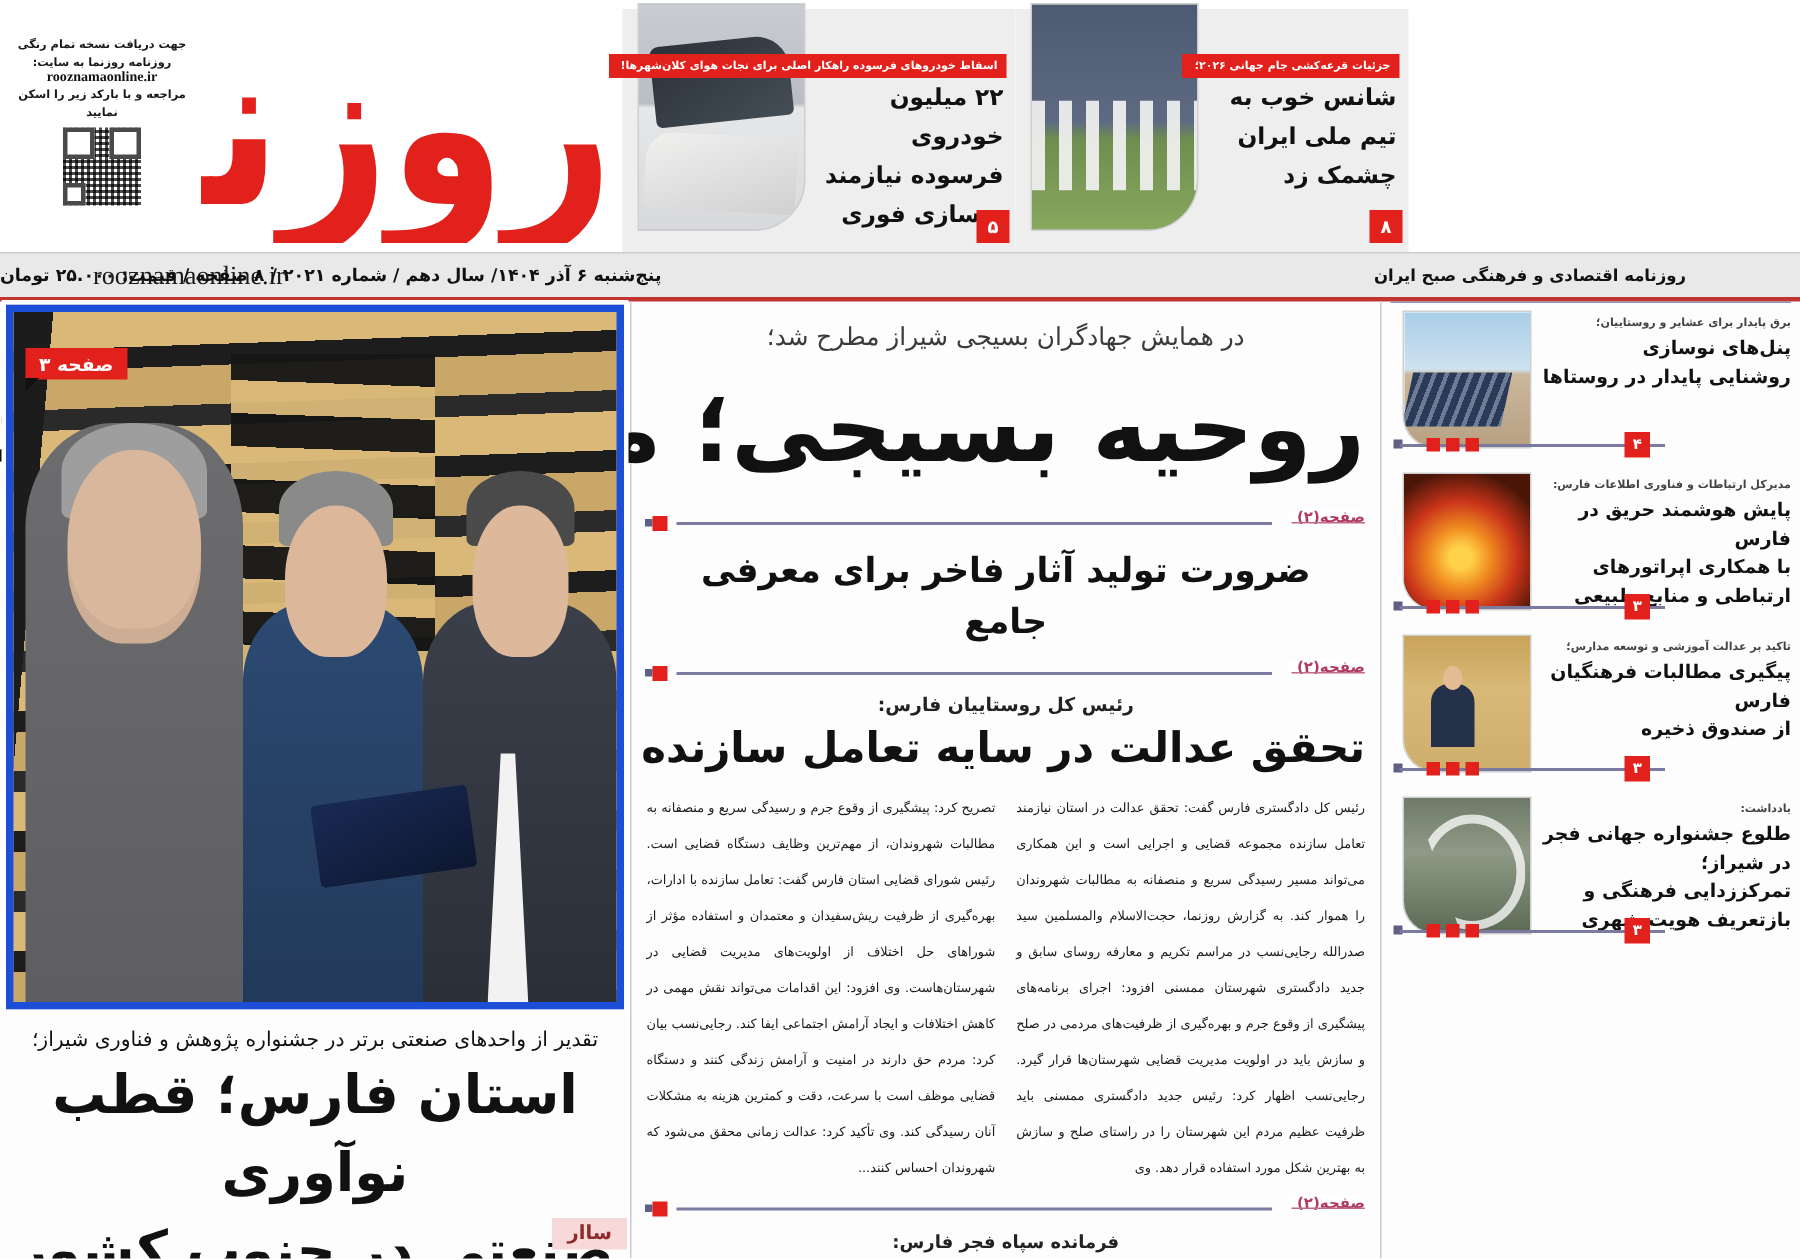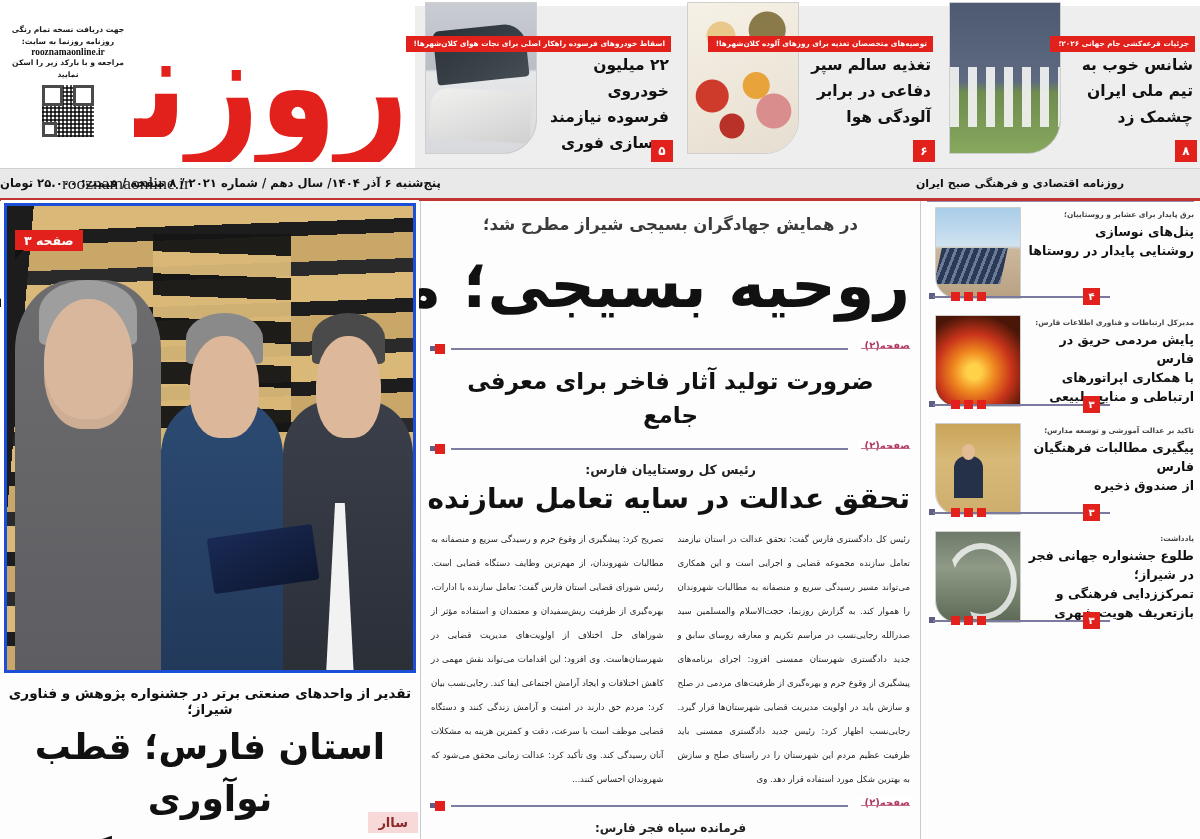--- a/index.html
+++ b/index.html
@@ -319,21 +319,21 @@
 
   
   .col-center{
     width: 500px; flex:none;
     position:relative;
     padding: 0 10px;
     border-left: 1px solid #c9c9d6;
   }
   .lead-kicker{
     text-align:center; direction:rtl;
-    font-size:16.5px; font-weight:bold; color:#3b3b3b;
+    font-size:16.5px; font-weight:normal; color:#3b3b3b;
     margin-top: 14px;
   }
   .lead-headline{
     text-align:center; direction:rtl;
     font-size: 62px; font-weight:bold; color:#111;
     line-height: 96px;
     letter-spacing:-1px;
     margin-top: 4px;
     white-space:nowrap;
   }
@@ -400,21 +400,21 @@
   
   .col-left{
     flex:1;
     position:relative;
     padding: 2px 4px 0 4px;
   }
   .big-photo{
     position:relative;
     width: 100%;
     height: 470px;
-    border: 3px solid #1d4ed8;
+    border: 5px solid #1d4ed8;
     outline: 3px solid #ffffff;
     overflow:hidden;
     background:#8d8d8d;
   }
   .bp-bg{
     position:absolute; inset:0;
     background:
       linear-gradient(95deg, #1c1c1c 0 6%, transparent 6%),
       repeating-linear-gradient(178deg,
         #d9b878 0 26px, #1d1d1d 26px 40px, #c9a769 40px 66px, #2a2a2a 66px 80px),
@@ -483,21 +483,21 @@
     padding:3px 9px; direction:rtl;
     box-shadow: 0 0 0 0 #000;
   }
   .bp-ribbon::after{
     content:""; position:absolute; bottom:-8px; left:0;
     border-left: 9px solid #111; border-bottom: 9px solid transparent;
   }
 
   .left-kicker{
     direction:rtl; text-align:center;
-    font-size:13.6px; font-weight:bold; color:#111;
+    font-size:13.6px; font-weight:normal; color:#111;
     margin-top: 12px;
   }
   .left-headline{
     direction:rtl; text-align:center;
     font-size: 36px; font-weight:bold; color:#111;
     line-height: 52px;
     margin-top: 4px;
   }
   .watermark{
     position:absolute; bottom: 6px; right: 2px;
@@ -532,30 +532,20 @@
       <div class="teaser-inner">
         <div class="teaser-photo">
             <div class="tp-car"></div>
           </div>
         <div class="teaser-kicker">اسقاط خودروهای فرسوده راهکار اصلی برای نجات هوای کلان‌شهرها!</div>
         <div class="teaser-title">۲۲ میلیون خودروی فرسوده نیازمند نوسازی فوری</div>
         <div class="teaser-pageno">۵</div>
       </div>
     </div>
 
-    <div class="teaser">
-      <div class="teaser-inner">
-        <div class="teaser-photo">
-            <div class="tp-food"></div>
-          </div>
-        <div class="teaser-kicker">توصیه‌های متخصصان تغذیه برای روزهای آلوده کلان‌شهرها!</div>
-        <div class="teaser-title">تغذیه سالم سپر دفاعی در برابر آلودگی هوا</div>
-        <div class="teaser-pageno">۶</div>
-      </div>
-    </div>
 
     <div class="teaser">
       <div class="teaser-inner">
         <div class="teaser-photo">
             <div class="tp-football"></div>
           </div>
         <div class="teaser-kicker">جزئیات قرعه‌کشی جام جهانی ۲۰۲۶؛</div>
         <div class="teaser-title">شانس خوب به تیم ملی ایران چشمک زد</div>
         <div class="teaser-pageno">۸</div>
       </div>
@@ -594,21 +584,21 @@
           <div class="side-pageno">۴</div>
         </div>
       </div>
 
       <div class="side-item">
         <div class="side-photo">
             <div class="sp-fire"></div>
           </div>
         <div class="side-text">
           <div class="side-kicker">مدیرکل ارتباطات و فناوری اطلاعات فارس:</div>
-          <div class="side-title">پایش مردمی حریق در فارس</div>
+          <div class="side-title">پایش هوشمند حریق در فارس</div>
           <div class="side-title">با همکاری اپراتورهای ارتباطی و منابع طبیعی</div>
         </div>
         <div class="side-rule-row">
           <div class="side-rule-dot"></div>
           <div class="side-rule-line"></div>
           <div class="side-squares">
               <span></span>
               <span></span>
               <span></span>
             </div>

